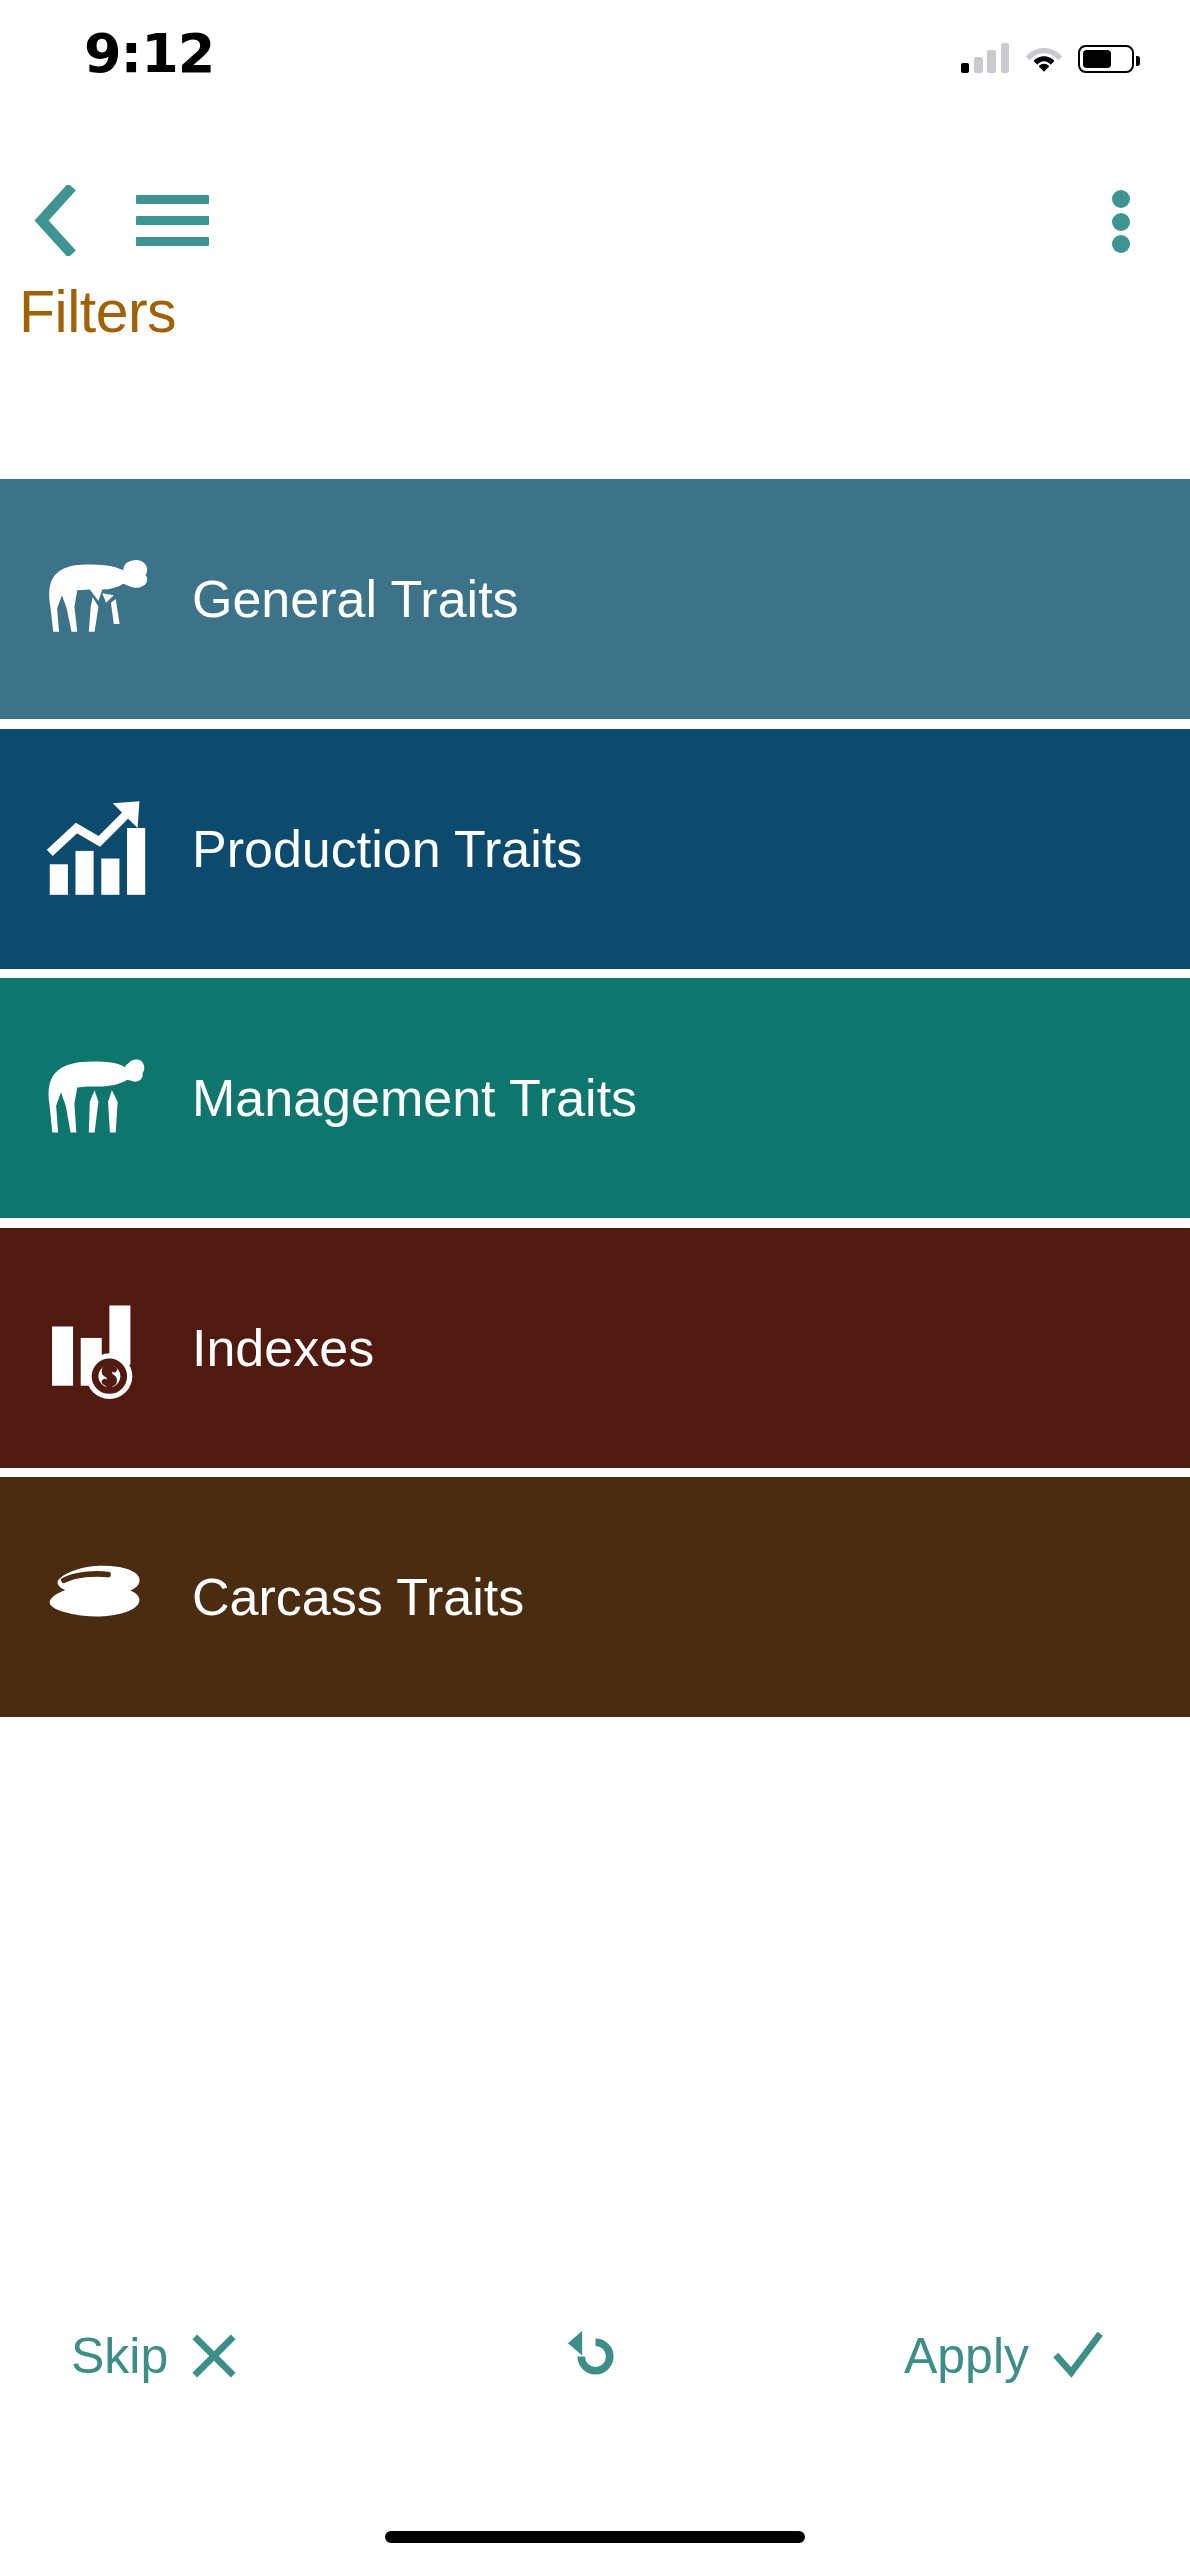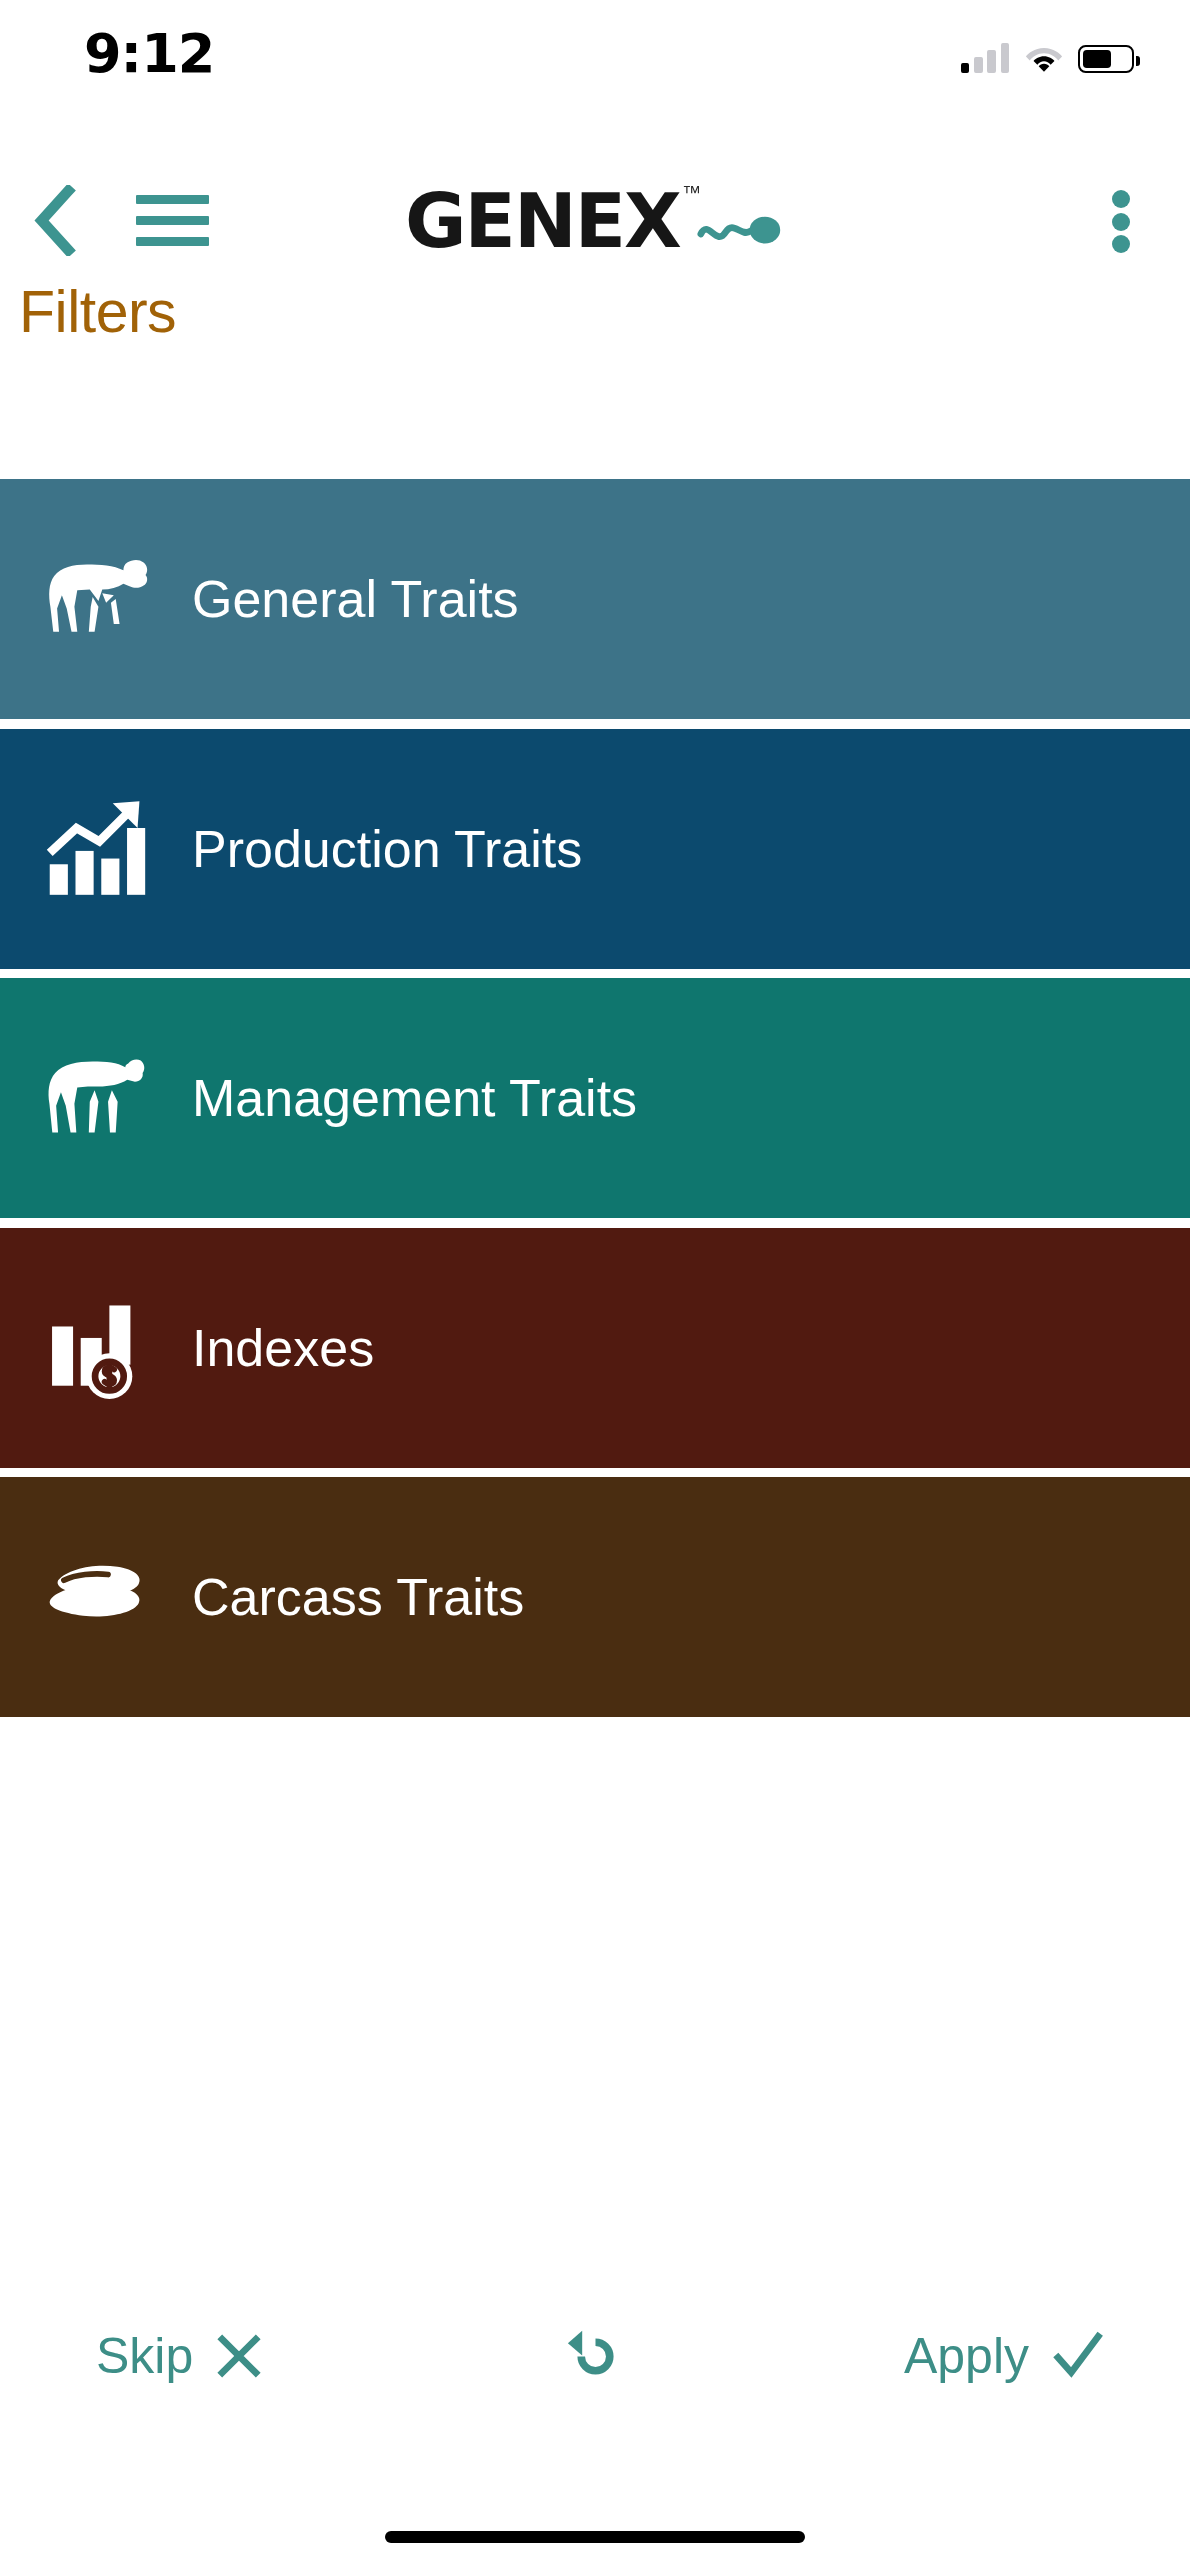--- a/index.html
+++ b/index.html
@@ -120,21 +120,21 @@
 
   
   #action-bar {
     position:absolute; left:0; top:2300px; width:1190px; height:134px;
     display:flex; align-items:center;
   }
   .action-btn {
     display:flex; align-items:center; gap:21px;
     color:#3d8e87; font-size:50px; font-weight:400;
   }
-  #skip-btn { position:absolute; left:96px; top:27px; }
+  #skip-btn { position:absolute; left:71px; top:27px; }
   #reset-btn { position:absolute; left:0; right:0; top:27px;
                display:flex; justify-content:center; }
   #apply-btn { position:absolute; right:84px; top:27px; }
 
   
   #home-indicator {
     position:absolute; left:50%; transform:translateX(-50%);
     bottom:33px; width:420px; height:12.5px;
     background:#000; border-radius:6.7px;
   }
@@ -175,28 +175,20 @@
         <path d="M38 6 L10 37 L38 68" fill="none" stroke="#3d9490" stroke-width="11" stroke-linecap="square" stroke-linejoin="miter"></path>
       </svg>
     </div>
 
     <div id="hamburger-btn">
       <span></span>
       <span></span>
       <span></span>
     </div>
 
-    <div id="logo-wrap">
-      <div id="logo-text">GENEX</div>
-      <div id="logo-tm">™</div>
-      <svg id="logo-swoosh" width="88" height="54" viewBox="0 0 92 56">
-        <path d="M4 30 C12 14 20 44 30 28 C38 15 46 34 56 27" fill="none" stroke="#3d9490" stroke-width="7" stroke-linecap="round"></path>
-        <ellipse cx="71" cy="26" rx="16" ry="14" fill="#3d9490"></ellipse>
-      </svg>
-    </div>
 
     <div id="kebab-btn">
       <i></i>
       <i></i>
       <i></i>
     </div>
   </div>
 
   <div id="filters-title">Filters</div>
 

